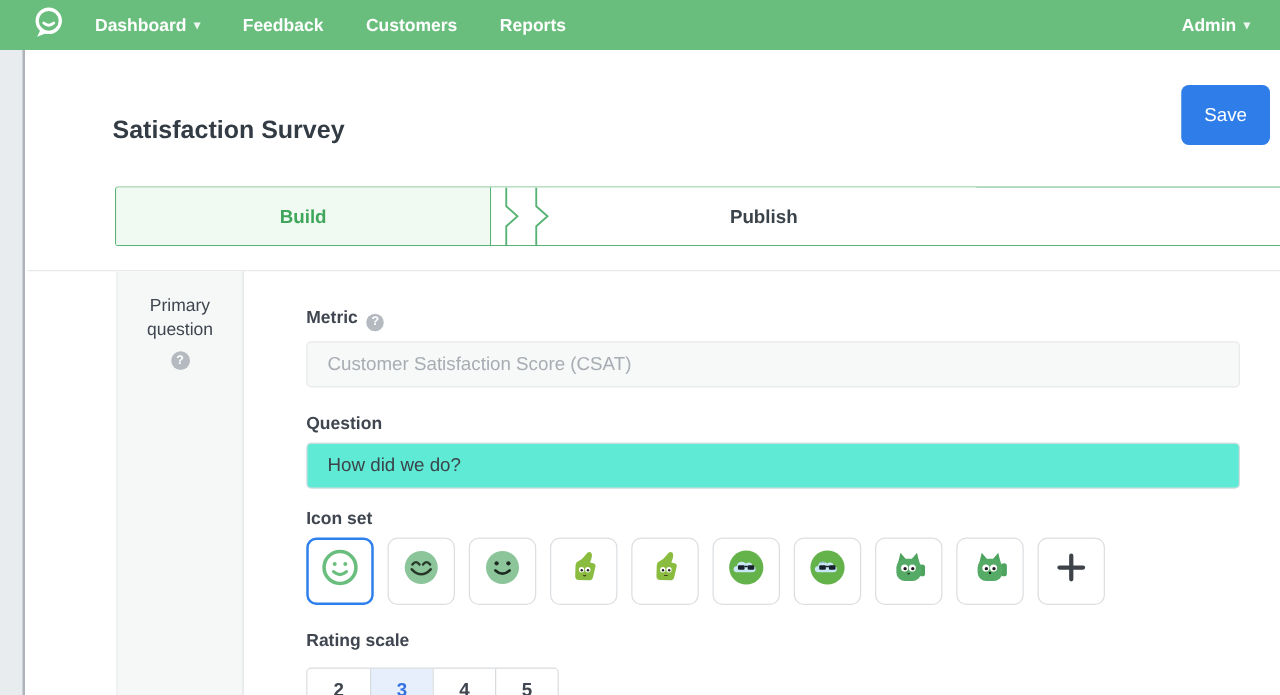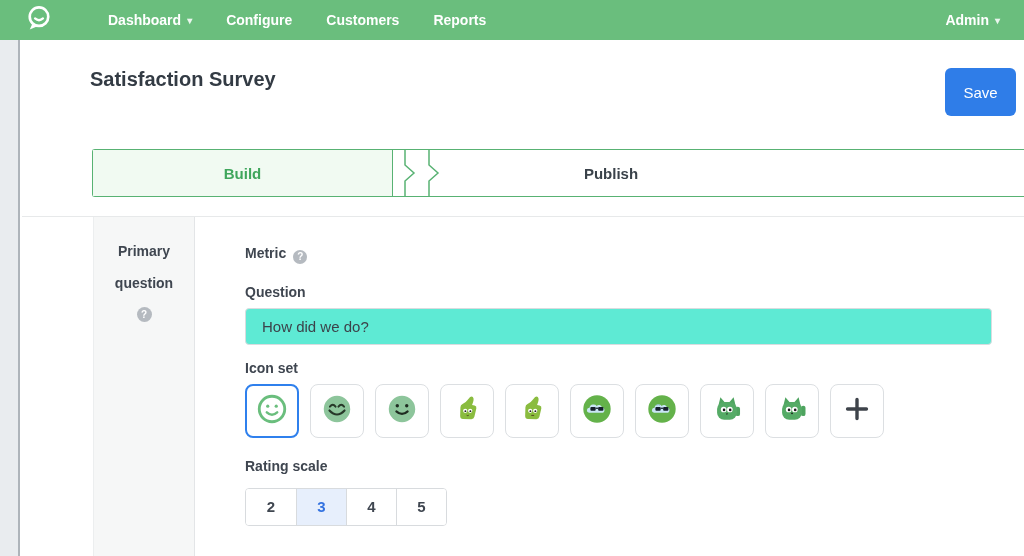--- a/index.html
+++ b/index.html
@@ -3,34 +3,34 @@
 <meta charset="utf-8">
 <style>
   * { margin:0; padding:0; box-sizing:border-box; }
   html,body { font-family:"Liberation Sans", sans-serif; background:#fff; }
   .screen { position:relative; width:1024px; height:556px; overflow:hidden; background:#fff; }
 
   
   .navbar { position:absolute; top:0; left:0; width:1024px; height:40px;
     background:#6abe7d; display:flex; align-items:center; padding:0 24px; }
   .brand { display:flex; align-items:center; margin-right:22px; }
-  .nav-items { display:flex; align-items:flex-start; gap:34px;margin-left:32px; }
+  .nav-items { display:flex; align-items:flex-start; gap:34px; }
   .nav-item { color:#fff; font-size:14px; font-weight:700; cursor:pointer;
     display:flex; align-items:center; gap:6px; }
   .caret { font-size:10px; color:#eaf6ee; line-height:1; padding-top:2px; }
   .nav-right { margin-left:auto; }
 
   
   .gutter { position:absolute; top:40px; left:0; width:20px; height:516px;
     background:#e9ecef; border-right:2px solid #aeb4ba; }
 
   
   .content { position:absolute; top:40px; left:22px; width:1002px; height:516px; background:#fff; }
 
-  .page-header { display:flex; align-items:flex-start; margin:28px 8px 0 68px; }
+  .page-header { display:flex; align-items:flex-end; margin:28px 8px 0 68px; }
   .page-title { font-size:20px; font-weight:700; color:#333b44; }
   .save-btn { margin-left:auto; background:#2f7de8; color:#fff; border:none;
     border-radius:6px; font-family:"Liberation Sans",sans-serif;
     font-size:15px; font-weight:400; width:71px; height:48px; cursor:pointer; }
 
   
   .stepper { display:flex; margin:33px 0 0 70px; width:1010px; height:48px;
     border-top:1px solid #58b273; border-bottom:1px solid #58b273;
     border-left:1px solid #58b273; border-radius:3px 0 0 3px; }
   .step { display:flex; align-items:center; justify-content:center;
@@ -40,21 +40,21 @@
   .step-configure { width:284px; }
   .step-publish { width:340px; }
   .step-sep { width:24px; height:46px; flex:none; background:#fff; }
 
   
   .panel { position:absolute; top:176px; left:0; width:1002px; height:340px;
     border-top:1px solid #e7e9ea; display:flex; }
   .side-tab { margin-left:71px; width:102px; height:340px; background:#f6f7f7;
     border-left:1px solid #eceeef; border-right:1px solid #e3e5e7;
     padding-top:18px; text-align:center; cursor:pointer; }
-  .side-tab-label { font-size:14px; font-weight:700; color:#3f4650; line-height:32px;
+  .side-tab-label { font-size:14px; font-weight:400; color:#3f4650; line-height:19px;
     padding:0 14px; }
   .help-dot { display:inline-flex; width:15px; height:15px; border-radius:50%;
     background:#b5bac0; color:#fff; font-size:10px; font-weight:700;
     align-items:center; justify-content:center; margin-top:8px; }
   .help-dot.inline { width:14px; height:14px; margin:0 0 0 7px; vertical-align:-2px; }
 
   
   .form { padding:28px 0 0 50px; width:800px; }
   .field-label { font-size:14px; font-weight:700; color:#3f4650; margin-bottom:8px; }
   .text-input { width:747px; height:37px; border:1px solid #d9dcdf; border-radius:4px;
@@ -95,21 +95,21 @@
           <path d="M9.5 23.5 L6.5 30 L14 27 Z" fill="#ffffff"></path>
         </svg>
       </span>
     </span>
     <nav class="nav-items">
       <span class="nav-item">
         <span>Dashboard</span>
         <span class="caret">▾</span>
       </span>
       <span class="nav-item">
-        <span>Configure</span>
+        <span>Feedback</span>
       </span>
       <span class="nav-item">
         <span>Customers</span>
       </span>
       <span class="nav-item">
         <span>Reports</span>
       </span>
     </nav>
     <span class="nav-item nav-right">
       <span>Admin</span>
@@ -147,20 +147,21 @@
         <div class="side-tab-label">Primary question</div>
         <span class="help-dot">?</span>
       </div>
 
       <div class="form">
 
         
         <div class="field-label">
           <span>Metric</span><span class="help-dot inline">?</span>
         </div>
+        <input class="text-input disabled" disabled="" value="Customer Satisfaction Score (CSAT)" style="">
 
         
         <div class="field-label field-gap">Question</div>
         <input class="text-input" value="How did we do?" style="">
 
         
         <div class="field-label field-gap-sm">Icon set</div>
         <div class="icon-row">
 
           <div class="icon-btn selected">

